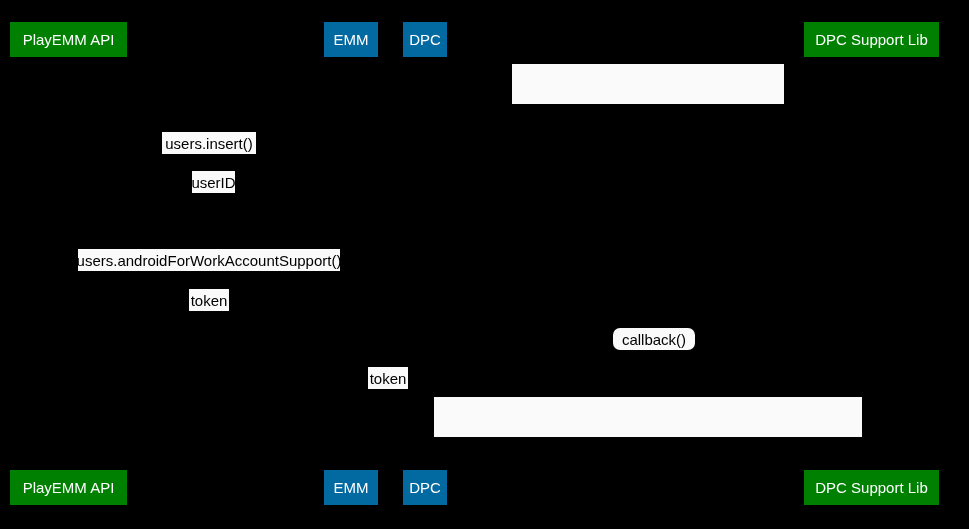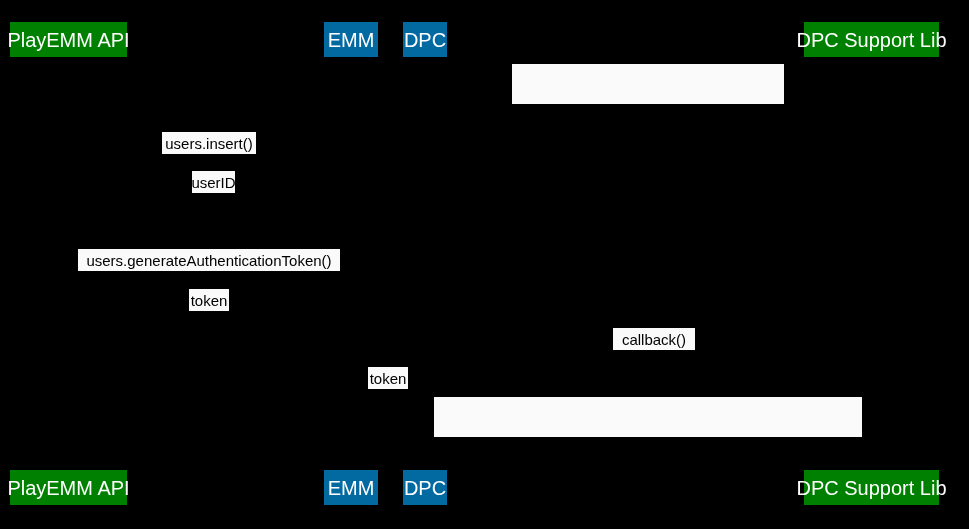--- a/index.html
+++ b/index.html
@@ -14,21 +14,21 @@
     background: #000000;
     overflow: hidden;
     font-family: "Liberation Sans", sans-serif;
   }
   .participant {
     position: absolute;
     display: flex;
     align-items: center;
     justify-content: center;
     color: #ffffff;
-    font-size: 20px;
+    font-size: 15px;
     line-height: 1;
     white-space: nowrap;
     box-sizing: border-box;
   }
   .participant.green { background: #008000; }
   .participant.blue  { background: #0369a1; }
 
   .lifeline {
     position: absolute;
     width: 1px;
@@ -87,28 +87,28 @@
   <div class="msg-label" style="left:162px; top:132px; width:94px; height:22px;">
     <span>users.insert()</span>
   </div>
 
   <div class="msg-label" style="left:192px; top:171px; width:43px; height:22px;">
     <span>userID</span>
   </div>
 
 
   <div class="msg-label" style="left:78px; top:249px; width:262px; height:22px;">
-    <span>users.generateAuthenticationToken()</span>
+    <span>users.androidForWorkAccountSupport()</span>
   </div>
 
   <div class="msg-label" style="left:189px; top:289px; width:40px; height:22px;">
     <span>token</span>
   </div>
 
-  <div class="msg-label" style="left:613px; top:328px; width:82px; height:22px;">
+  <div class="msg-label" style="left:613px; top:328px; width:82px; height:22px;border-radius:7px;">
     <span>callback()</span>
   </div>
 
   <div class="msg-label" style="left:368px; top:367px; width:40px; height:22px;">
     <span>token</span>
   </div>
 
   <div class="msg-label two-line" style="left:434px; top:397px; width:428px; height:40px;">
     <span class="l1">androidForWorkAccountSupport</span>
     <span class="l2">.addAndroidForWorkAccount(token, accountAddedCallback)</span>

